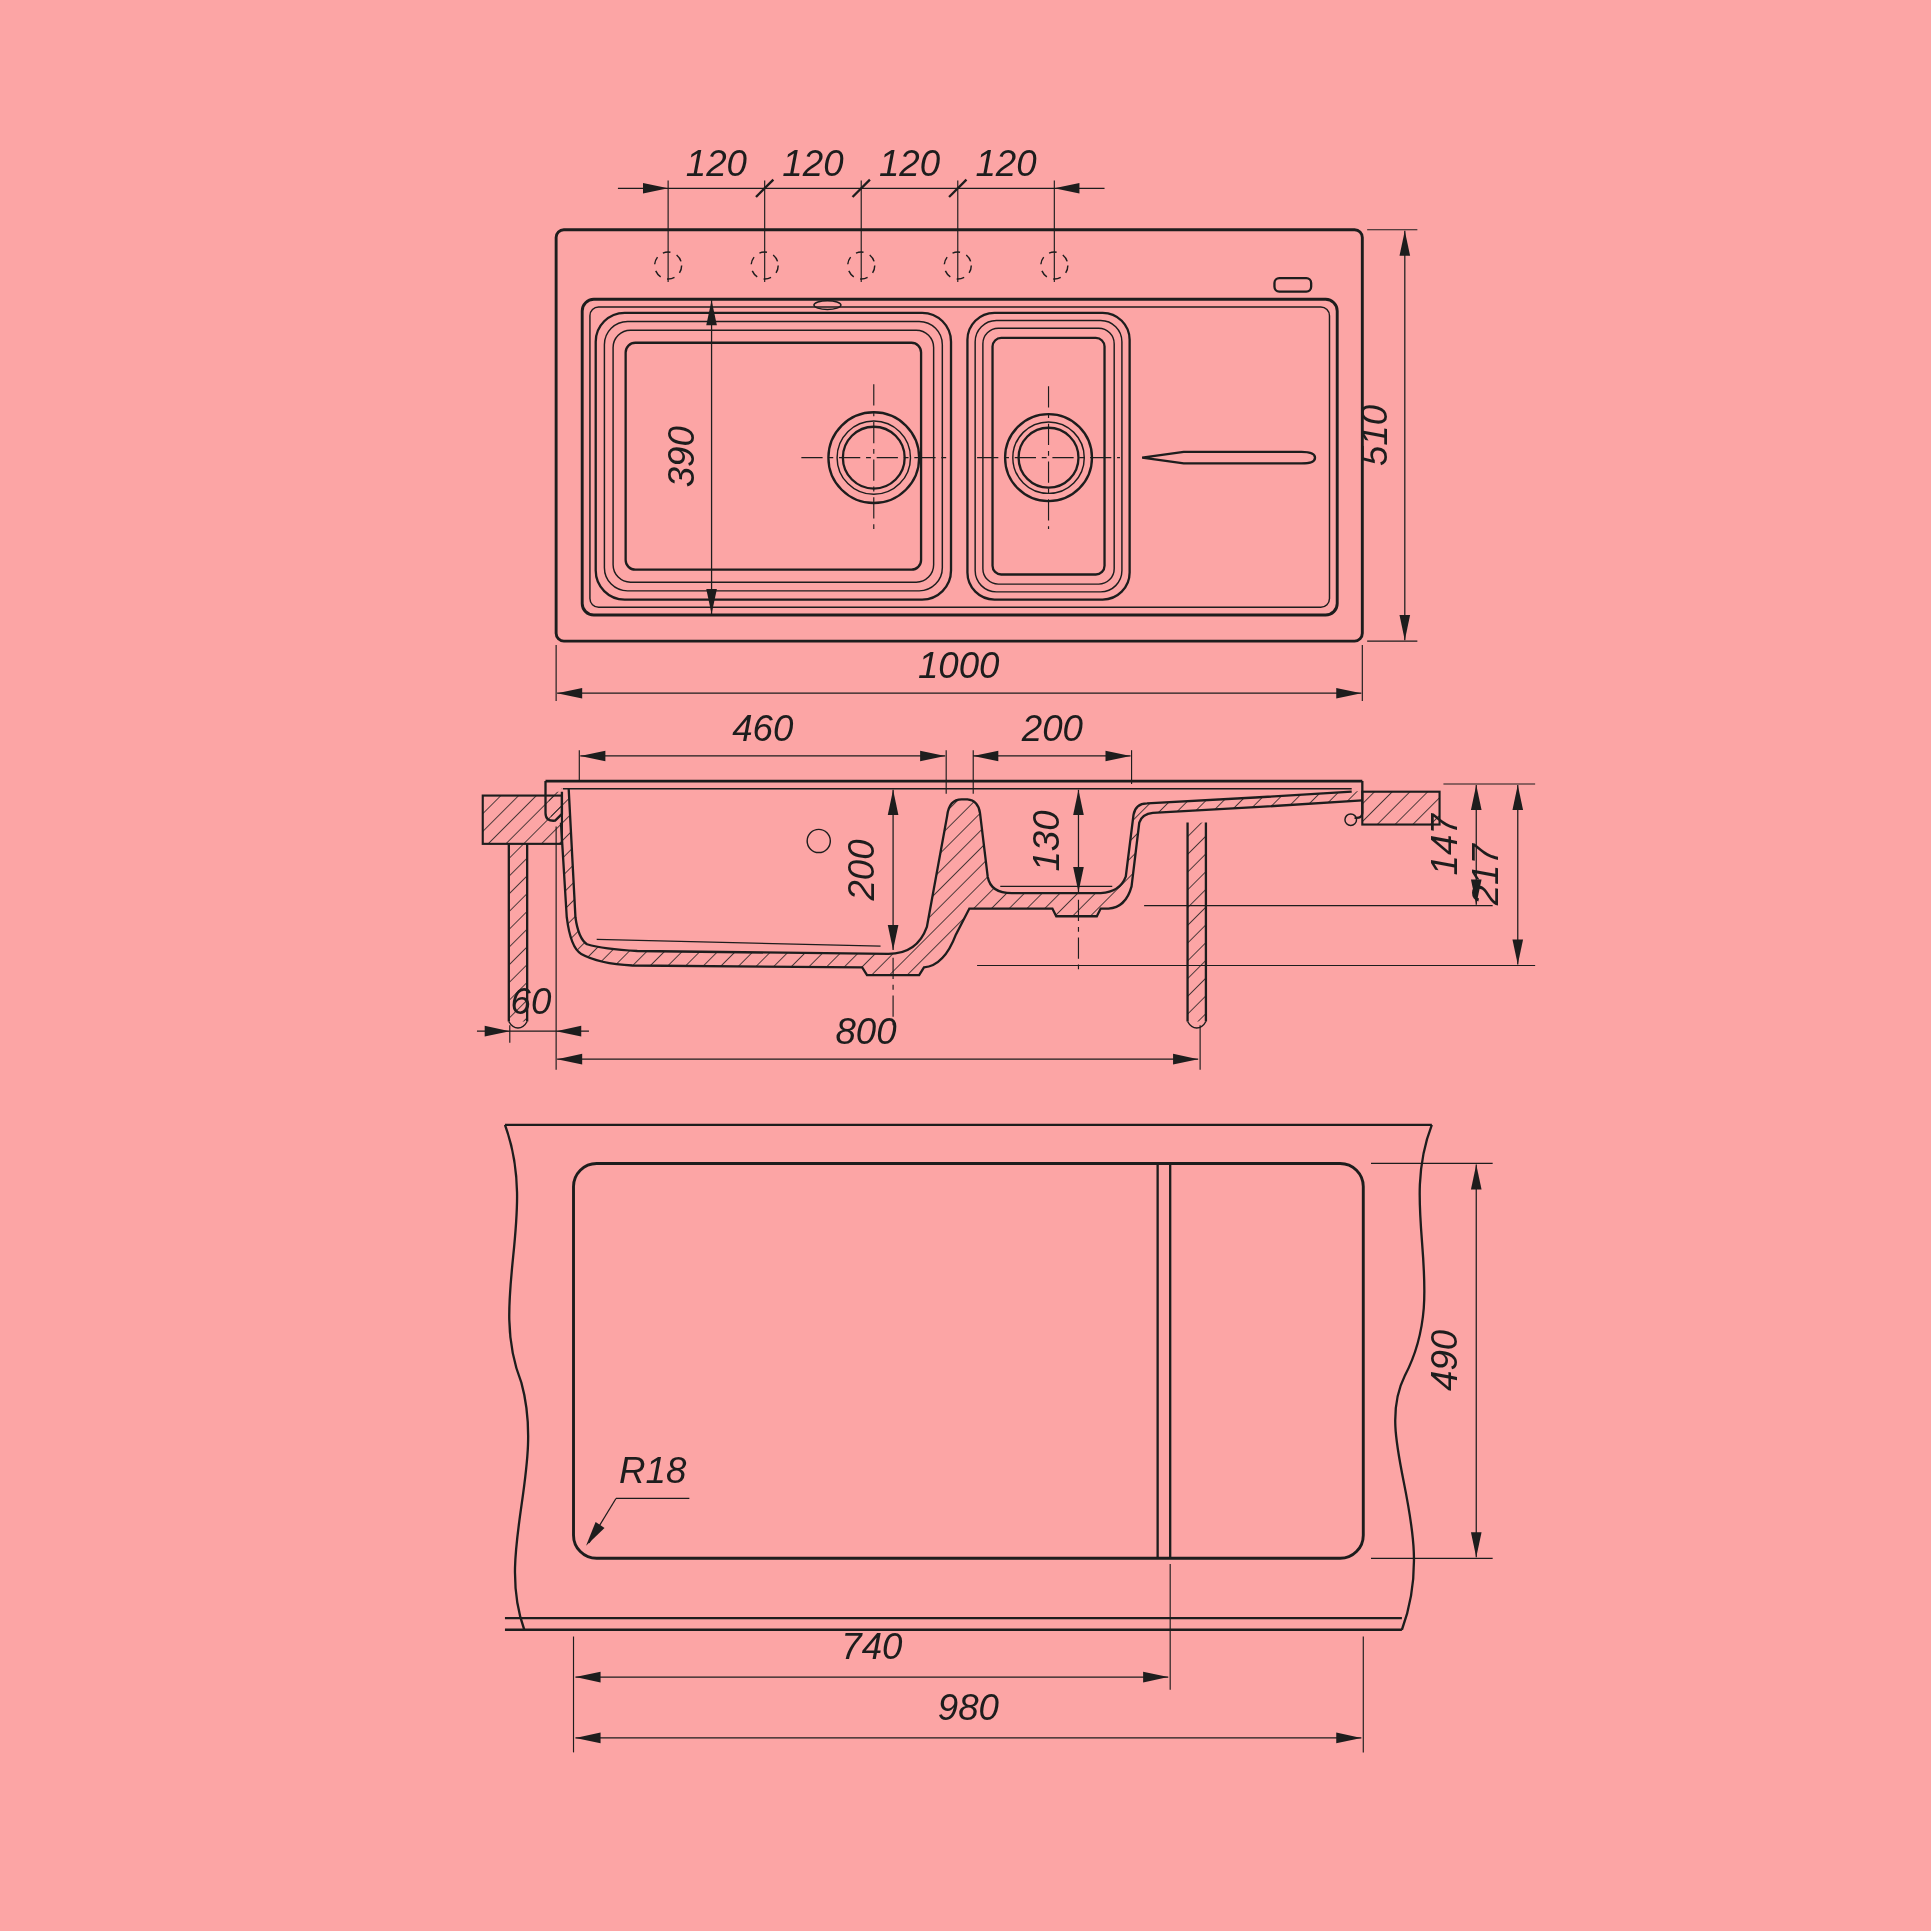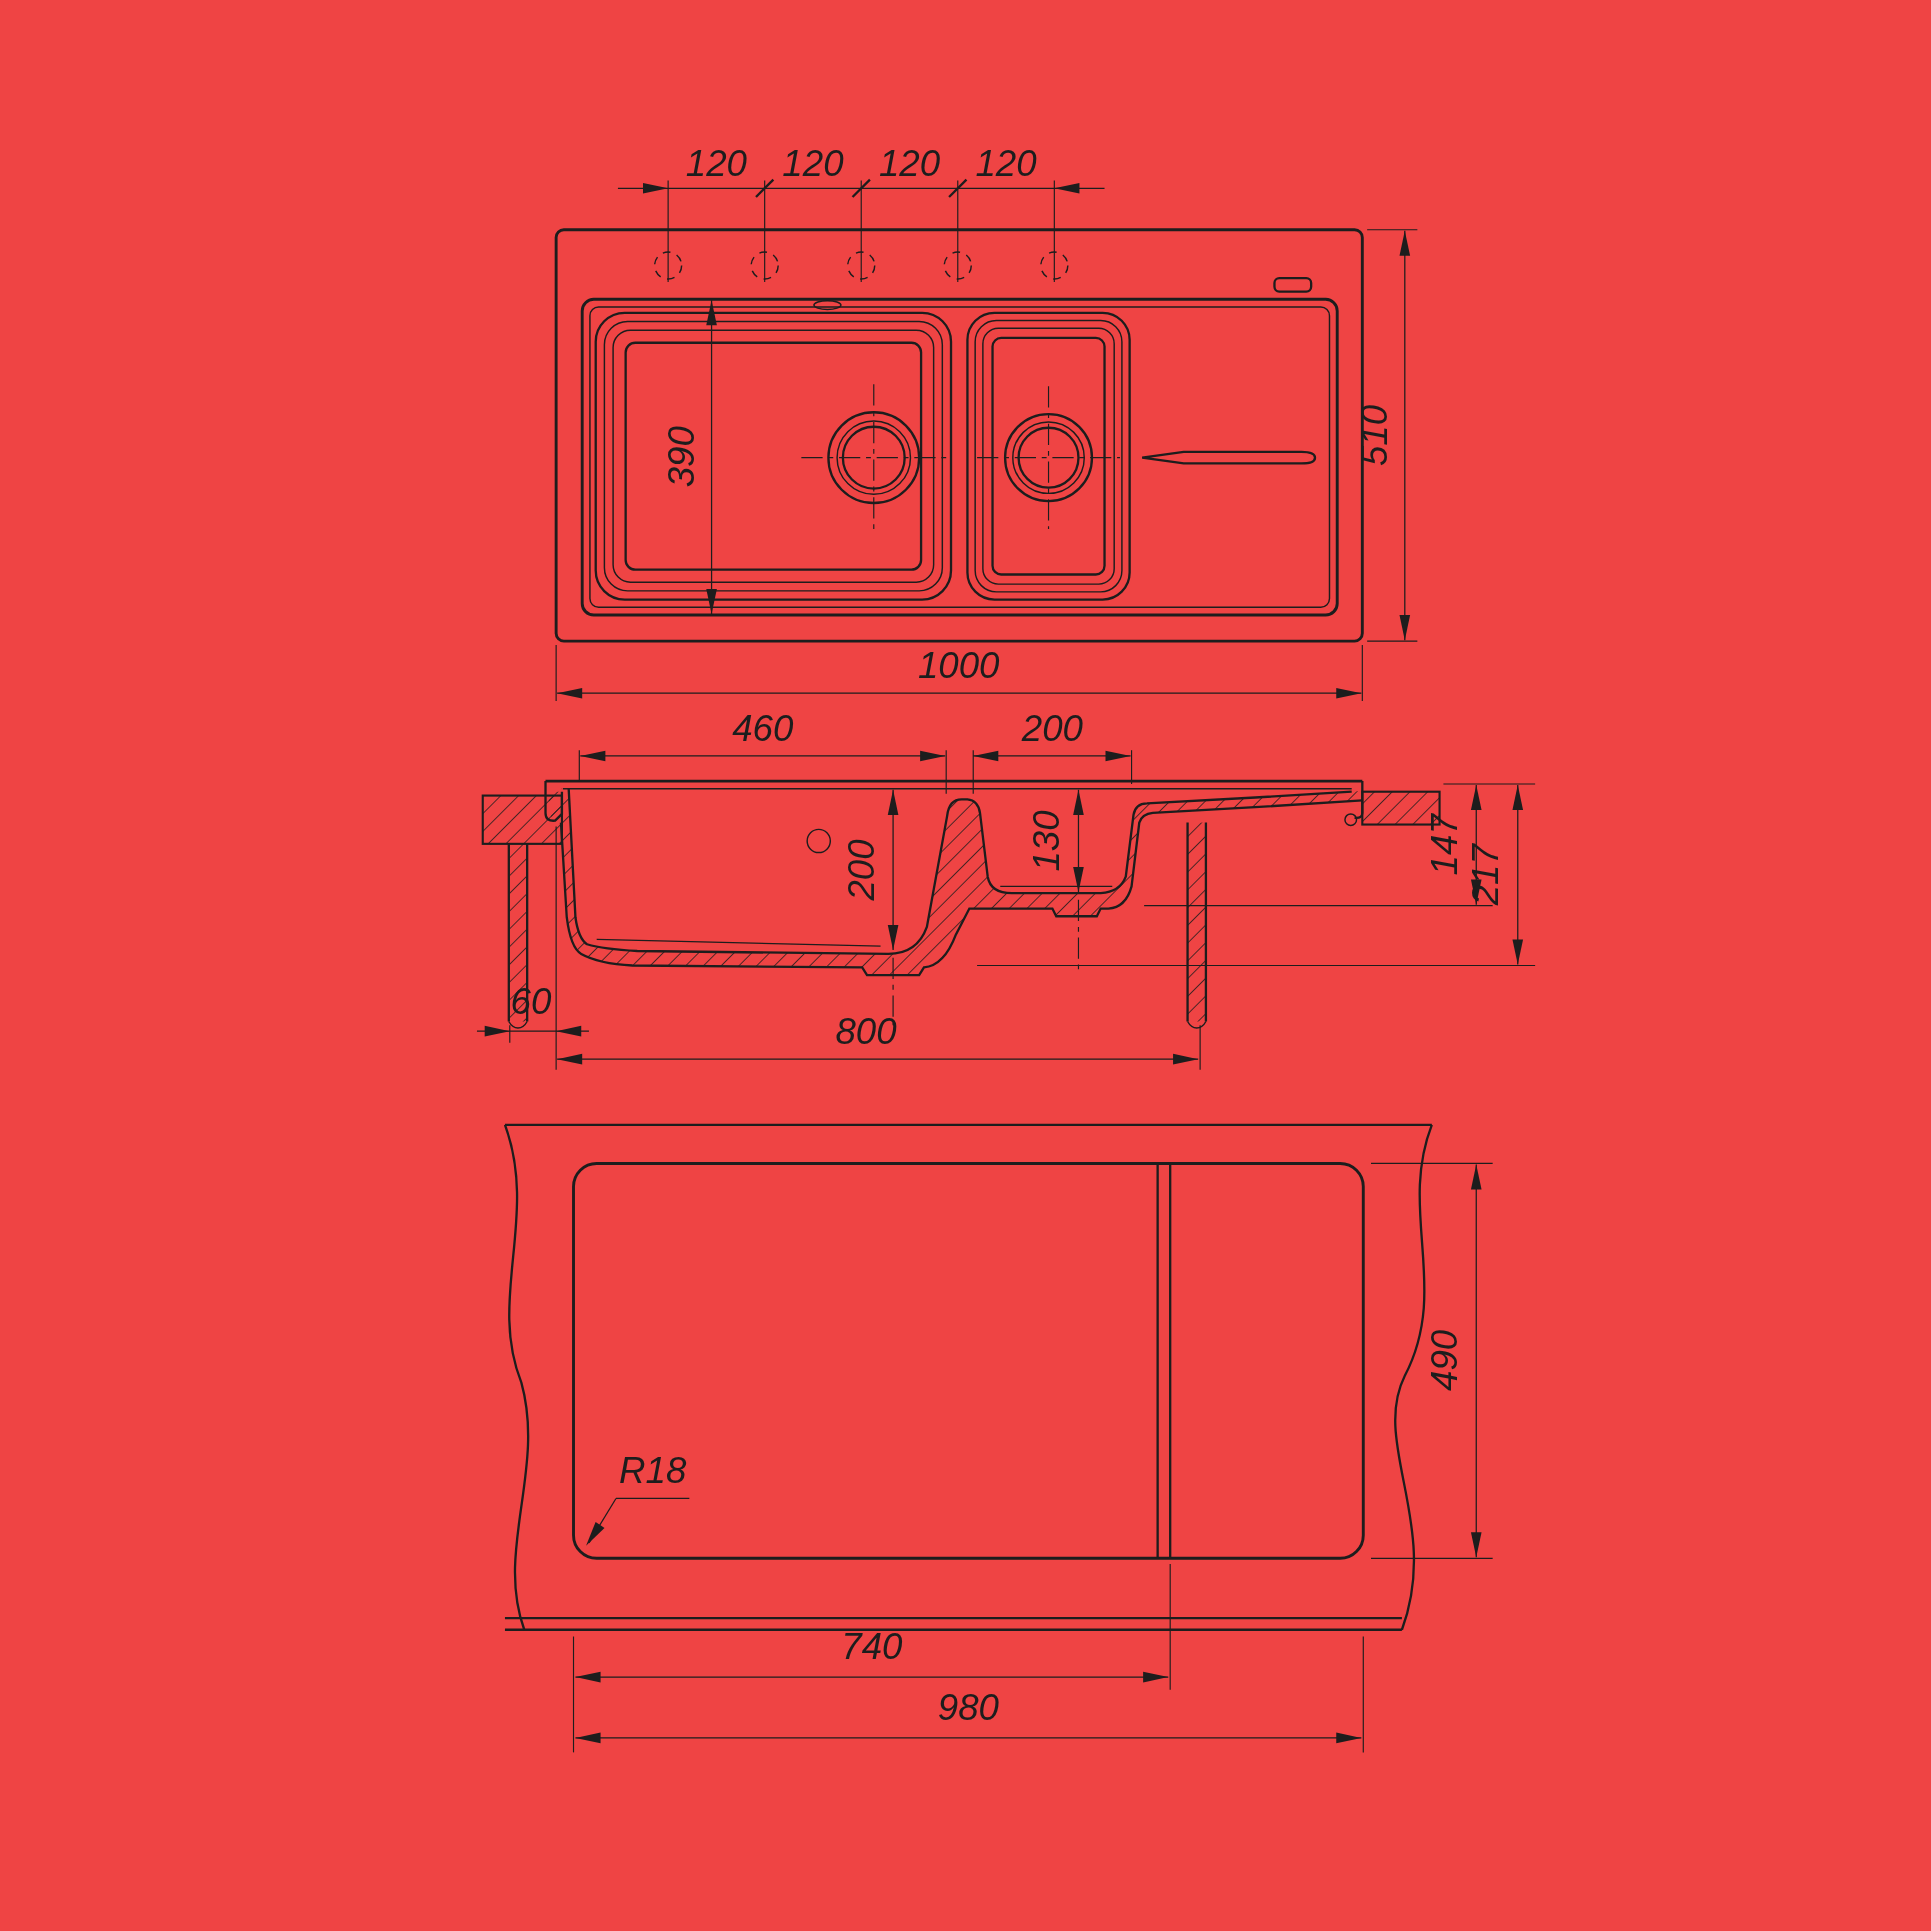--- a/index.html
+++ b/index.html
@@ -1,16 +1,16 @@
 <!DOCTYPE html>
 <html><head>
 <meta charset="utf-8">
 <style>
   html,body{margin:0;padding:0;background:#ffffff;}
-  .sheet{width:1931px;height:1931px;background:#ef4444;position:relative;}
+  .sheet{width:1931px;height:1931px;background:#fca5a5;position:relative;}
   svg{display:block;}
   text{font-family:"Liberation Sans",sans-serif;font-style:italic;font-size:38px;fill:#1d1d1d;}
   .dim{text-anchor:middle;}
   .thick{stroke:#1d1d1d;stroke-width:3;fill:none;}
   .med{stroke:#1d1d1d;stroke-width:2.4;fill:none;}
   .thin{stroke:#1d1d1d;stroke-width:1.5;fill:none;}
   .xthin{stroke:#1d1d1d;stroke-width:1.2;fill:none;}
   .dimline{stroke:#1d1d1d;stroke-width:1.3;fill:none;}
   .dash{stroke-dasharray:8 7;}
   .cl{stroke:#1d1d1d;stroke-width:1.2;fill:none;stroke-dasharray:22 6 5 6;}

